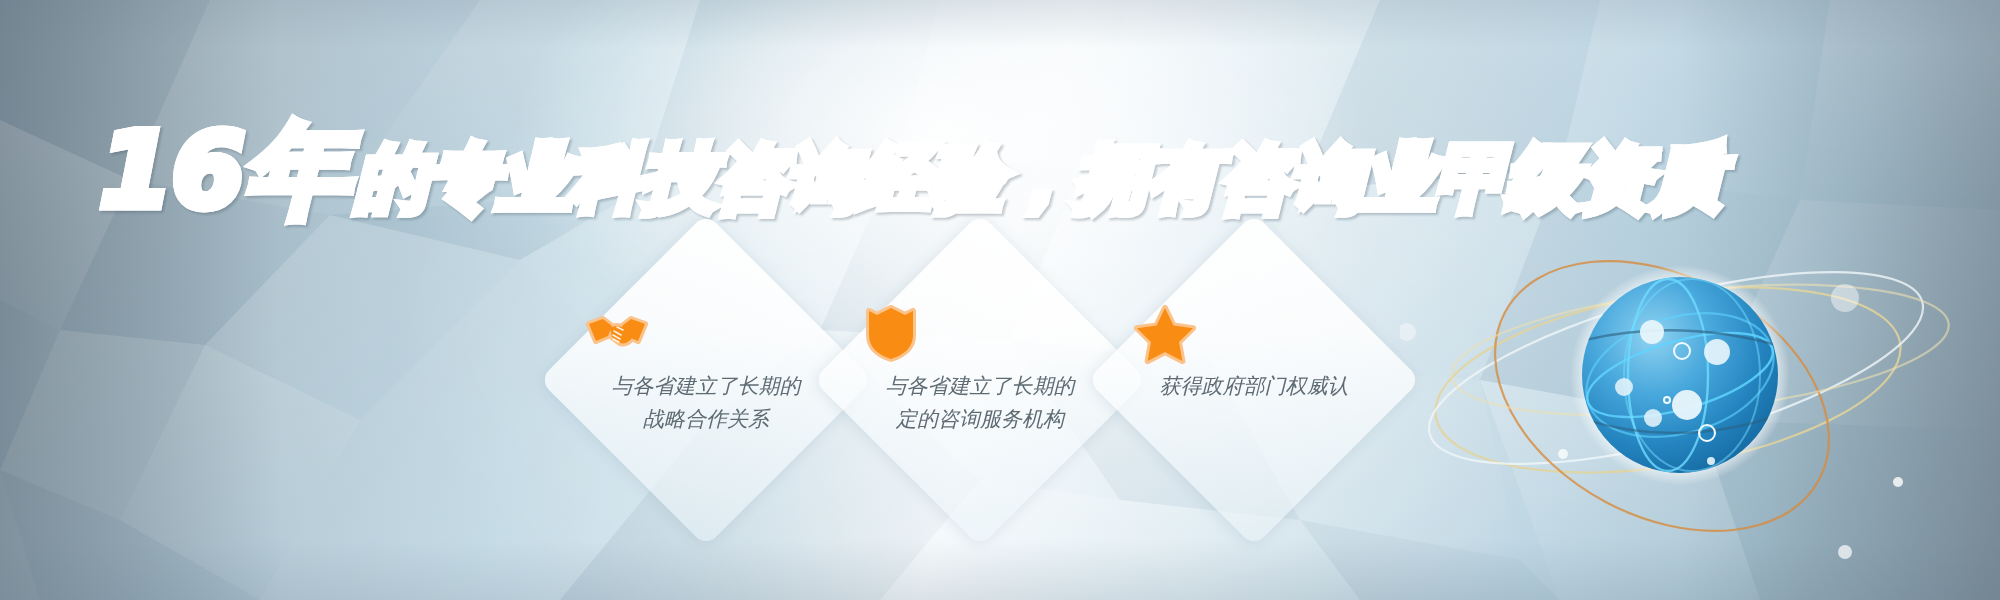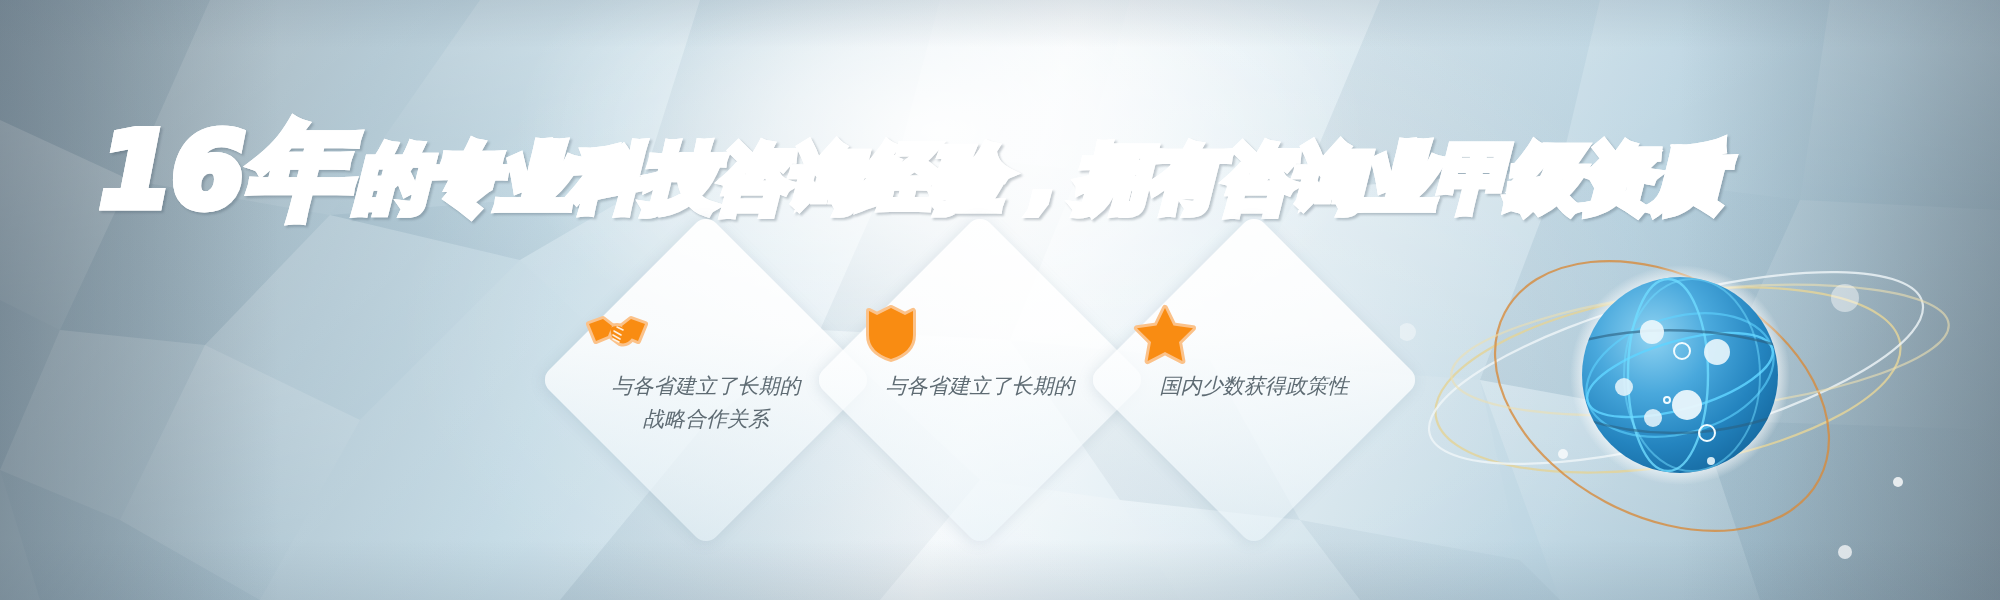--- a/index.html
+++ b/index.html
@@ -308,30 +308,31 @@
     <div class="card" style="left:862px; top:262px;">
       <div class="diamond"></div>
       <div class="card-inner">
         <span class="icon-slot">
           <svg width="52" height="58" viewBox="0 0 52 58">
             <path d="M26 4 L40 11 L48 7 L48 31 Q48 48 26 55 Q4 48 4 31 L4 7 L12 11 Z" fill="none" stroke="#fbc28a" stroke-width="6" stroke-linejoin="round"></path>
             <path d="M26 4 L40 11 L48 7 L48 31 Q48 48 26 55 Q4 48 4 31 L4 7 L12 11 Z" fill="#f98c12"></path>
           </svg>
         </span>
         <div class="cap">与各省建立了长期的</div>
+        <div class="cap">定的咨询服务机构</div>
       </div>
     </div>
 
     <div class="card" style="left:1136px; top:262px;">
       <div class="diamond"></div>
       <div class="card-inner">
         <span class="icon-slot">
           <svg width="60" height="58" viewBox="0 0 60 58">
             <path d="M30 4 L38.5 21.5 L58 24.2 L44 38 L47.4 57 L30 48 L12.6 57 L16 38 L2 24.2 L21.5 21.5 Z" fill="none" stroke="#fbc28a" stroke-width="6" stroke-linejoin="round"></path>
             <path d="M30 4 L38.5 21.5 L58 24.2 L44 38 L47.4 57 L30 48 L12.6 57 L16 38 L2 24.2 L21.5 21.5 Z" fill="#f98c12"></path>
           </svg>
         </span>
-        <div class="cap">国内少数获得政策性</div>
+        <div class="cap">获得政府部门权威认</div>
       </div>
     </div>
 
   </div>
 </div>
 
 </body></html>

